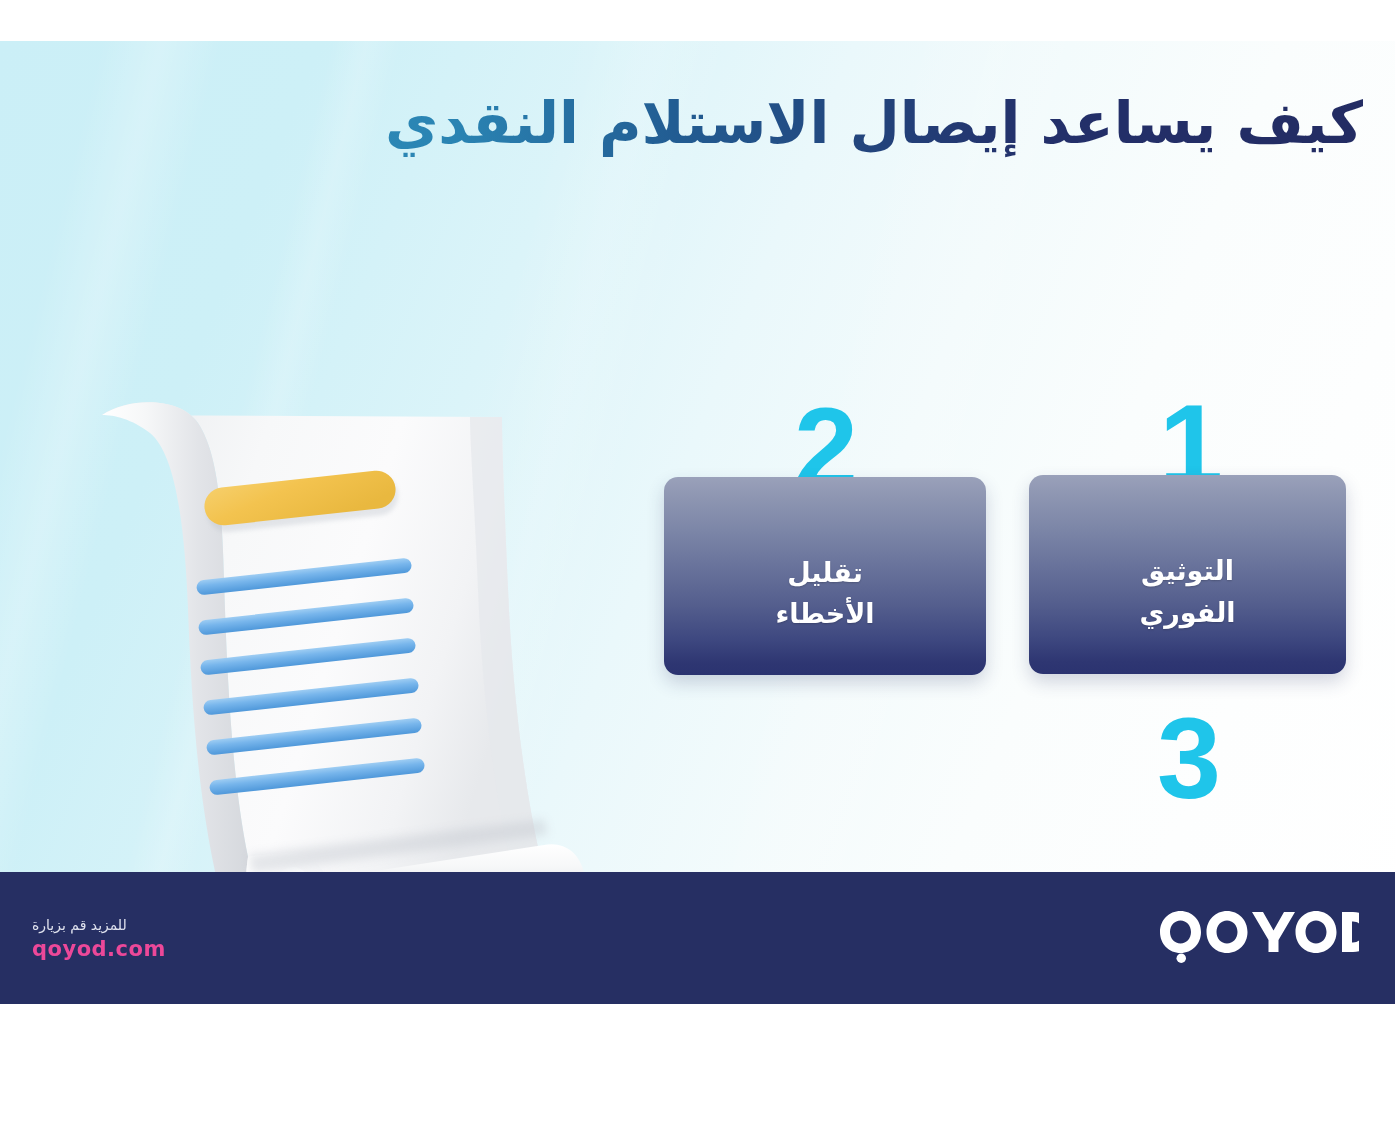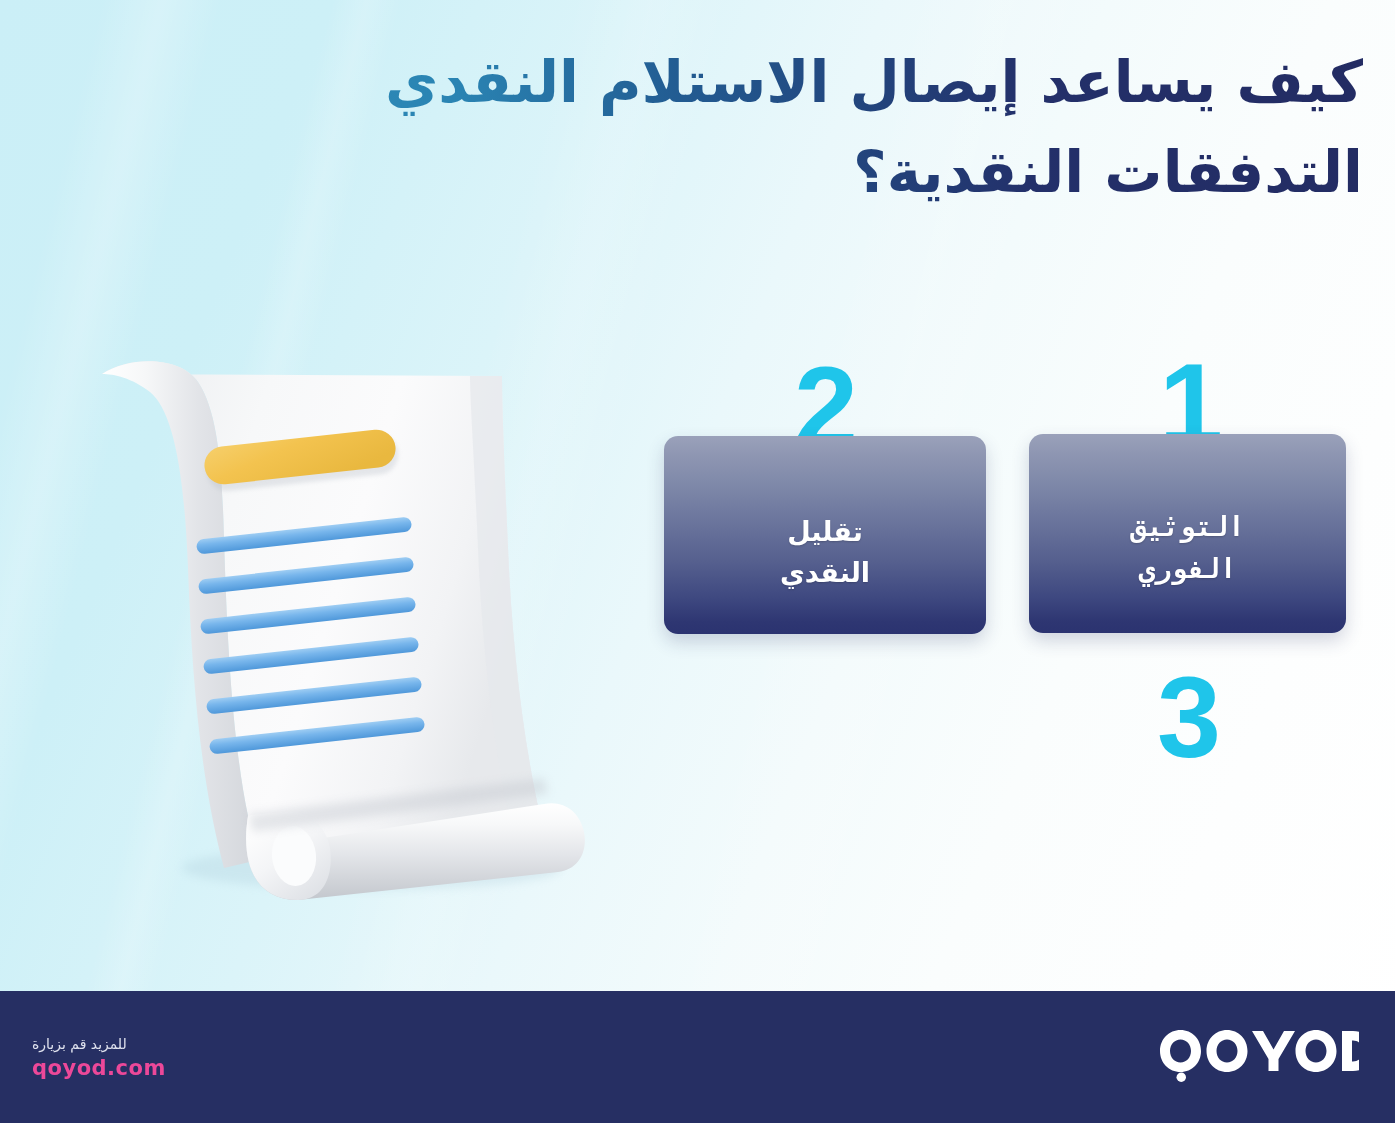--- a/index.html
+++ b/index.html
@@ -5,32 +5,33 @@
   * { margin:0; padding:0; box-sizing:border-box; }
 
   html, body {
     width:1395px; height:1123px;
     overflow:hidden;
     font-family:"DejaVu Sans","Liberation Sans",sans-serif;
   }
 
   #stage {
     position:relative;
-    width:1395px; height:1123px;
+    width:1395px; height:963px;
     background:
       linear-gradient(112deg,
         #cbeff7 0%,
         #cdf0f7 18%,
         #dbf4f9 34%,
         #eaf8fb 48%,
         #f3fbfc 60%,
         #fafdfd 72%,
         #fdfefe 84%,
         #ffffff 100%);
     overflow:hidden;
+    margin-top:41px;
   }
 
   
   .streak {
     position:absolute;
     pointer-events:none;
     background:linear-gradient(to right, rgba(255,255,255,0) 0%, rgba(255,255,255,0.45) 50%, rgba(255,255,255,0) 100%);
     transform:skewX(-14deg);
   }
   .streak.s1 { left:-40px;  top:-80px; width:120px; height:1300px; opacity:.5; }
@@ -90,21 +91,21 @@
     font-size:27px;
     font-weight:600;
     line-height:1.52;
     text-align:center;
     direction:rtl;
     padding-top:34px;
     text-shadow:0 1px 2px rgba(0,0,0,.18);
   }
   .card-label .l { display:block; }
 
-  #card-1 { left:1029px; top:434px; width:317px; height:199px;font-family:Liberation Mono, monospace; }
+  #card-1 { left:1029px; top:434px; width:317px; height:199px; }
   #card-2 { left:664px;  top:436px; width:322px; height:198px; }
   #card-3 { left:1027px; top:747px; width:319px; height:197px; }
 
   .card-number {
     position:absolute;
     color:#1fc5ea;
     font-weight:bold;
     font-size:115px;
     line-height:1;
     letter-spacing:-2px;
@@ -161,21 +162,20 @@
 <div id="stage">
 
   <div class="streak s1"></div>
   <div class="streak s2"></div>
   <div class="streak s3"></div>
   <div class="streak s4"></div>
   <div class="streak s5"></div>
 
   <h1 id="title">
     <span class="ln l1">كيف يساعد إيصال الاستلام النقدي</span>
-    <span class="ln l3">التدفقات النقدية؟</span>
   </h1>
 
   <div id="receipt-illustration">
     <svg viewBox="0 0 540 560" width="540" height="560" xmlns="http://www.w3.org/2000/svg">
       <defs>
         <linearGradient id="paperFace" x1="0" y1="0" x2="1" y2="0.35">
           <stop offset="0%" stop-color="#e2e4e8"></stop>
           <stop offset="12%" stop-color="#eef0f2"></stop>
           <stop offset="35%" stop-color="#f7f8f9"></stop>
           <stop offset="62%" stop-color="#fbfbfc"></stop>
@@ -280,21 +280,21 @@
     <div class="card-label">
       <span class="l">التوثيق</span>
       <span class="l">الفوري</span>
     </div>
   </div>
 
   <div class="card-number" id="num-2">2</div>
   <div class="card" id="card-2">
     <div class="card-label">
       <span class="l">تقليل</span>
-      <span class="l">النقدي</span>
+      <span class="l">الأخطاء</span>
     </div>
   </div>
 
   <div class="card-number" id="num-3">3</div>
 
   <div id="footer">
     <div id="footer-text">
       <span id="footer-more">للمزيد قم بزيارة</span>
       <span id="footer-domain">qoyod.com</span>
     </div>

